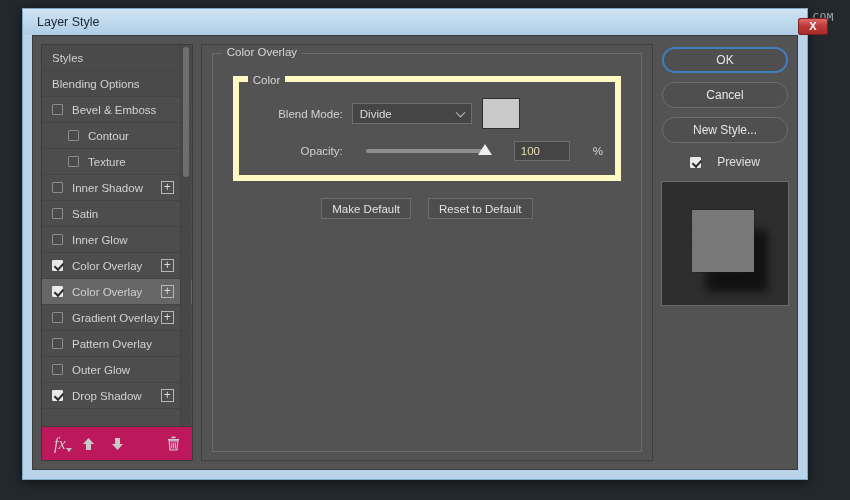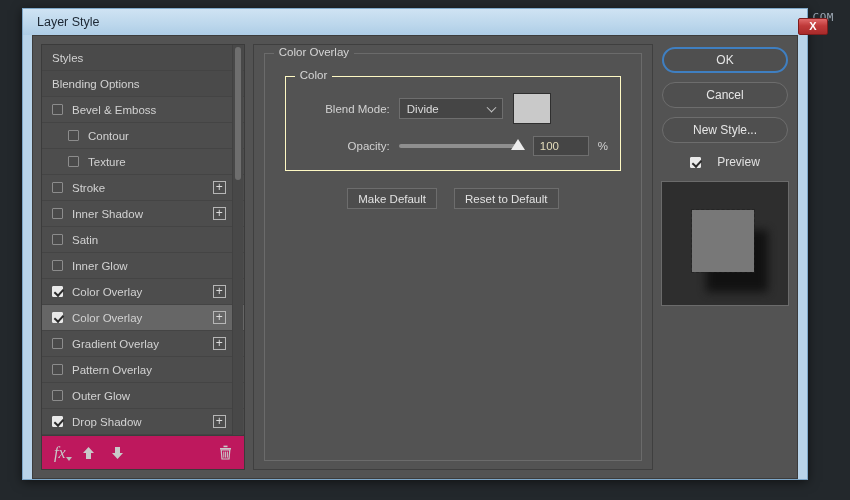--- a/index.html
+++ b/index.html
@@ -199,50 +199,50 @@
   .group > .legend {
     position: absolute;
     top: -8px; left: 9px;
     background: #535353;
     padding: 0 5px;
     color: #d6d6d6;
     font-size: 11.5px;
     white-space: nowrap;
   }
   .subgroup {
-    border: 1px solid #fef9c3;
+    border: 6px solid #fef9c3;
     margin: 8px 8px 0 8px;
     padding: 16px 12px 14px 12px;
     position: relative;
   }
   .subgroup > .legend {
     position: absolute;
     top: -8px; left: 9px;
     background: #535353;
     padding: 0 5px;
     color: #d6d6d6;
     font-size: 11.5px;
   }
 
   .field-row {
     display: flex; align-items: center;
     margin-bottom: 11px;
   }
-  .field-row:last-child { margin-bottom: 0; }
+  .field-row:last-child { margin-bottom: 0; gap: 14px; }
   .fl {
     width: 92px;
     text-align: right;
     color: #d2d2d2;
     font-size: 11.5px;
     margin-right: 9px;
     flex: 0 0 auto;
   }
 
   .select {
-    width: 104px; height: 21px;
+    width: 120px; height: 21px;
     background: #454545;
     border: 1px solid #6e6e6e;
     color: #dcdcdc;
     font-size: 11.5px;
     display: flex; align-items: center;
     padding: 0 7px;
     position: relative;
   }
   .select .chev {
     position: absolute;
@@ -397,25 +397,20 @@
                 <span class="cb"></span>
                 <span class="label">Bevel &amp; Emboss</span>
               </div>
               <div class="srow sub">
                 <span class="cb"></span>
                 <span class="label">Contour</span>
               </div>
               <div class="srow sub">
                 <span class="cb"></span>
                 <span class="label">Texture</span>
-              </div>
-              <div class="srow">
-                <span class="cb"></span>
-                <span class="label">Stroke</span>
-                <span class="plus"></span>
               </div>
               <div class="srow">
                 <span class="cb"></span>
                 <span class="label">Inner Shadow</span>
                 <span class="plus"></span>
               </div>
               <div class="srow">
                 <span class="cb"></span>
                 <span class="label">Satin</span>
               </div>

